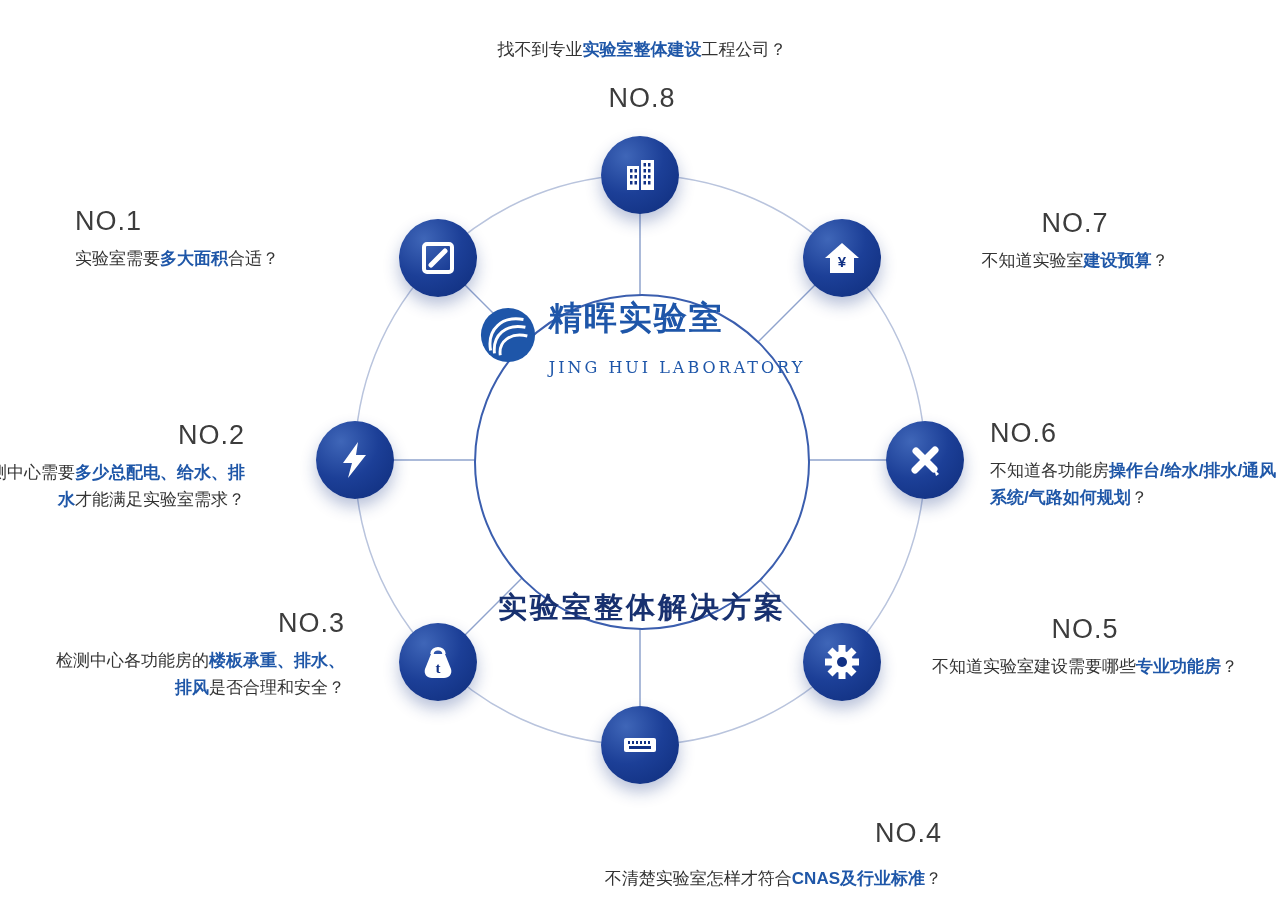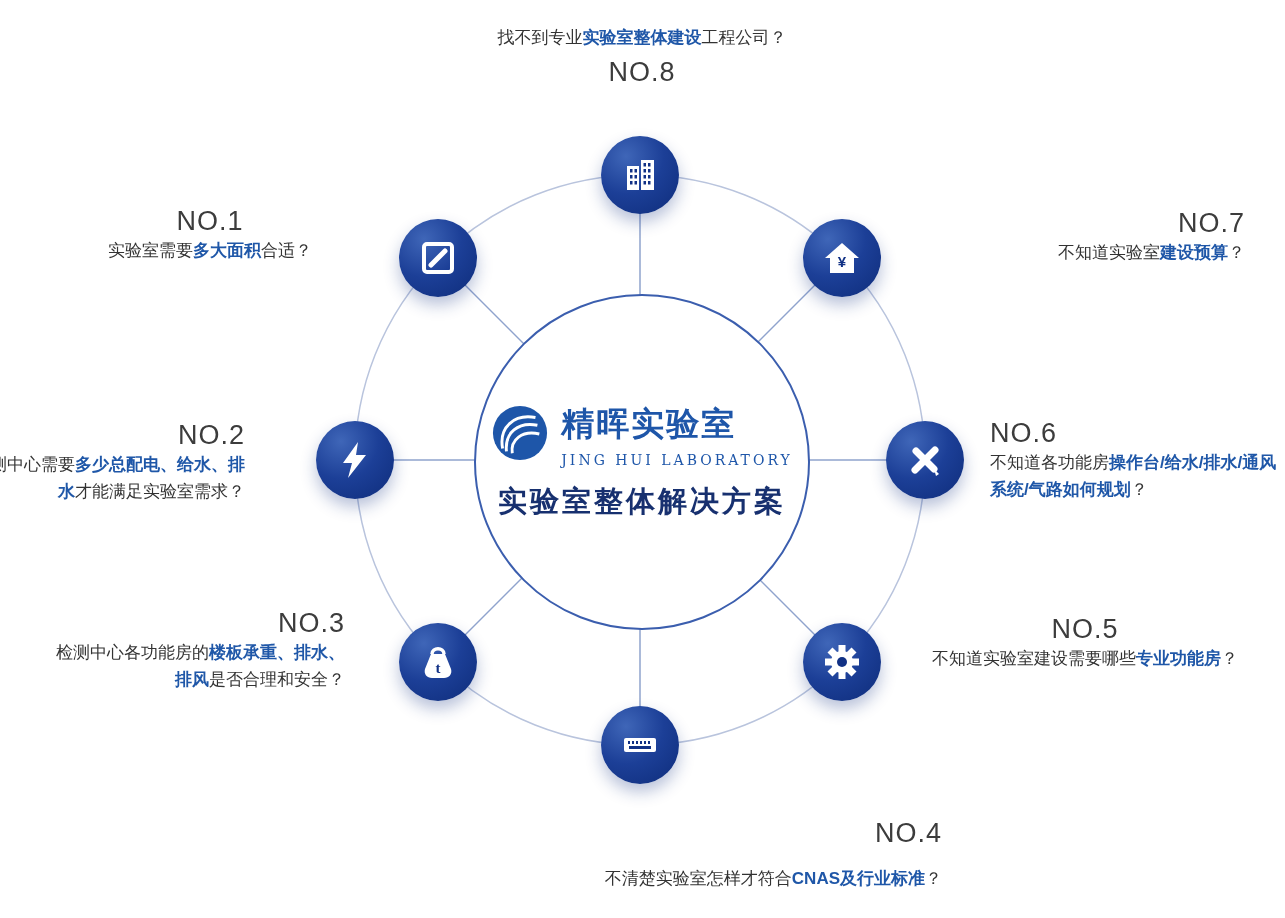--- a/index.html
+++ b/index.html
@@ -5,52 +5,52 @@
   html,body{margin:0;padding:0;background:#fff;}
   .canvas{
     position:relative;width:1285px;height:918px;background:#fff;overflow:hidden;
     font-family:"Liberation Sans", sans-serif;
   }
   svg.overlay{position:absolute;left:0;top:0;z-index:0;}
   
   .center-circle{
     position:absolute;left:474px;top:294px;width:332px;height:332px;border-radius:50%;
     background:#fff;border:2px solid #3b5eae;z-index:2;
-    display:flex;flex-direction:column;align-items:center;justify-content:center;
+    display:flex;flex-direction:column;align-items:center;justify-content:space-between;
   }
   .logo-row{display:flex;align-items:center;gap:12px;}
   .logo-cn{font-family:"DejaVu Serif", serif;font-weight:bold;font-size:33px;color:#1e56a9;letter-spacing:2px;}
-  .logo-en{font-family:"DejaVu Serif", serif;font-size:14px;color:#1e56a9;letter-spacing:3px;margin-top:5px;text-align:center;}
+  .logo-en{font-family:"DejaVu Serif", serif;font-size:16px;color:#1e56a9;letter-spacing:3px;margin-top:17px;text-align:center;}
   .center-title{font-size:29px;font-weight:bold;color:#17306f;letter-spacing:3px;margin-top:14px;}
   
   .node{
     position:absolute;width:78px;height:78px;border-radius:50%;z-index:3;
     background:radial-gradient(circle at 32% 26%, #3f66b8 0%, #1c3f97 48%, #0e2c7a 100%);
     box-shadow:0 8px 16px rgba(20,50,130,.30);
     display:flex;align-items:center;justify-content:center;
   }
   .node svg{display:block;}
   #n8{left:601px;top:136px;} #n7{left:803px;top:219px;} #n6{left:886px;top:421px;}
   #n5{left:803px;top:623px;} #n4{left:601px;top:706px;} #n3{left:399px;top:623px;}
   #n2{left:316px;top:421px;} #n1{left:399px;top:219px;}
   
   .item{position:absolute;z-index:4;}
   .no{font-size:27px;color:#3c3c3c;letter-spacing:1px;}
-  .q{font-size:17px;color:#333;line-height:1.6;margin-top:0;}
+  .q{font-size:17px;color:#333;line-height:1.6;margin-top:8px;}
   .q .hl{color:#1f57a8;font-weight:bold;}
-  #item1{right:940px;top:206px;width:270px;text-align:center;}
+  #item1{right:940px;top:206px;width:270px;text-align:left;}
   #item2{right:1040px;top:420px;width:280px;text-align:right;}
   #item3{right:940px;top:608px;width:302px;text-align:right;}
   #item4{left:342px;top:818px;width:600px;text-align:right;}
   #item5{left:905px;top:614px;width:360px;text-align:center;}
   #item6{left:990px;top:418px;width:292px;text-align:left;}
-  #item7{left:905px;top:208px;width:340px;text-align:right;}
+  #item7{left:905px;top:208px;width:340px;text-align:center;}
   #item8{left:342px;top:24px;width:600px;text-align:center;}
-  #item8 .no{margin-top:6px;}
-  #item8 .q{margin-top:0;}
+  #item8 .no{margin-top:20px;}
+  #item8 .q{margin-top:12px;}
   #item4 .q{margin-top:16px;}
 </style>
 </head>
 <body>
 
 <div class="canvas">
 
   <svg class="overlay" width="1285" height="918">
     <circle cx="640" cy="460" r="285" fill="none" stroke="#b9c4dd" stroke-width="1.5"></circle>
     <line x1="640" y1="460" x2="640" y2="175" stroke="#8fa3cd" stroke-width="1.5"></line>

